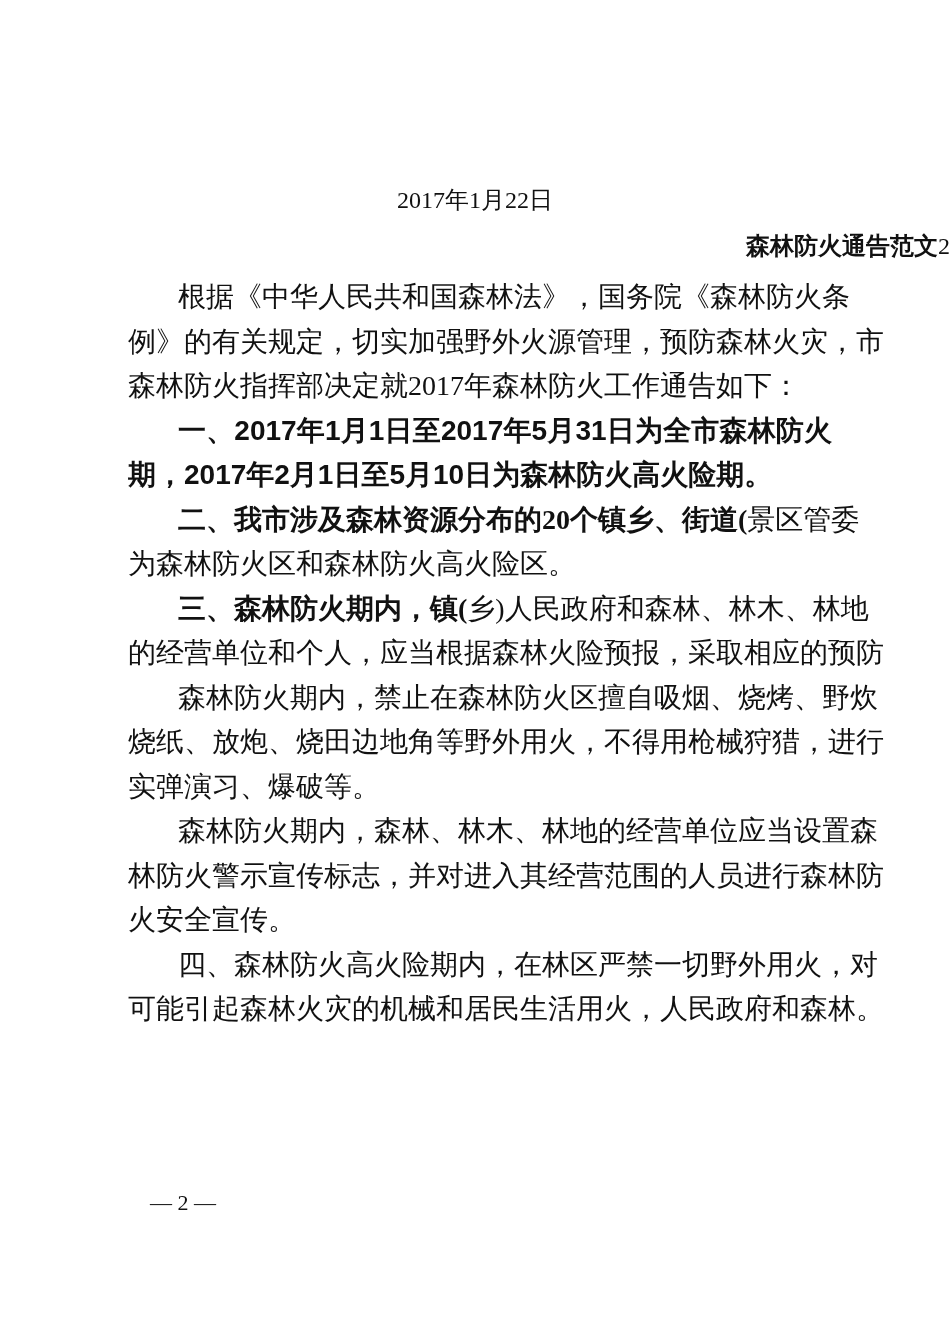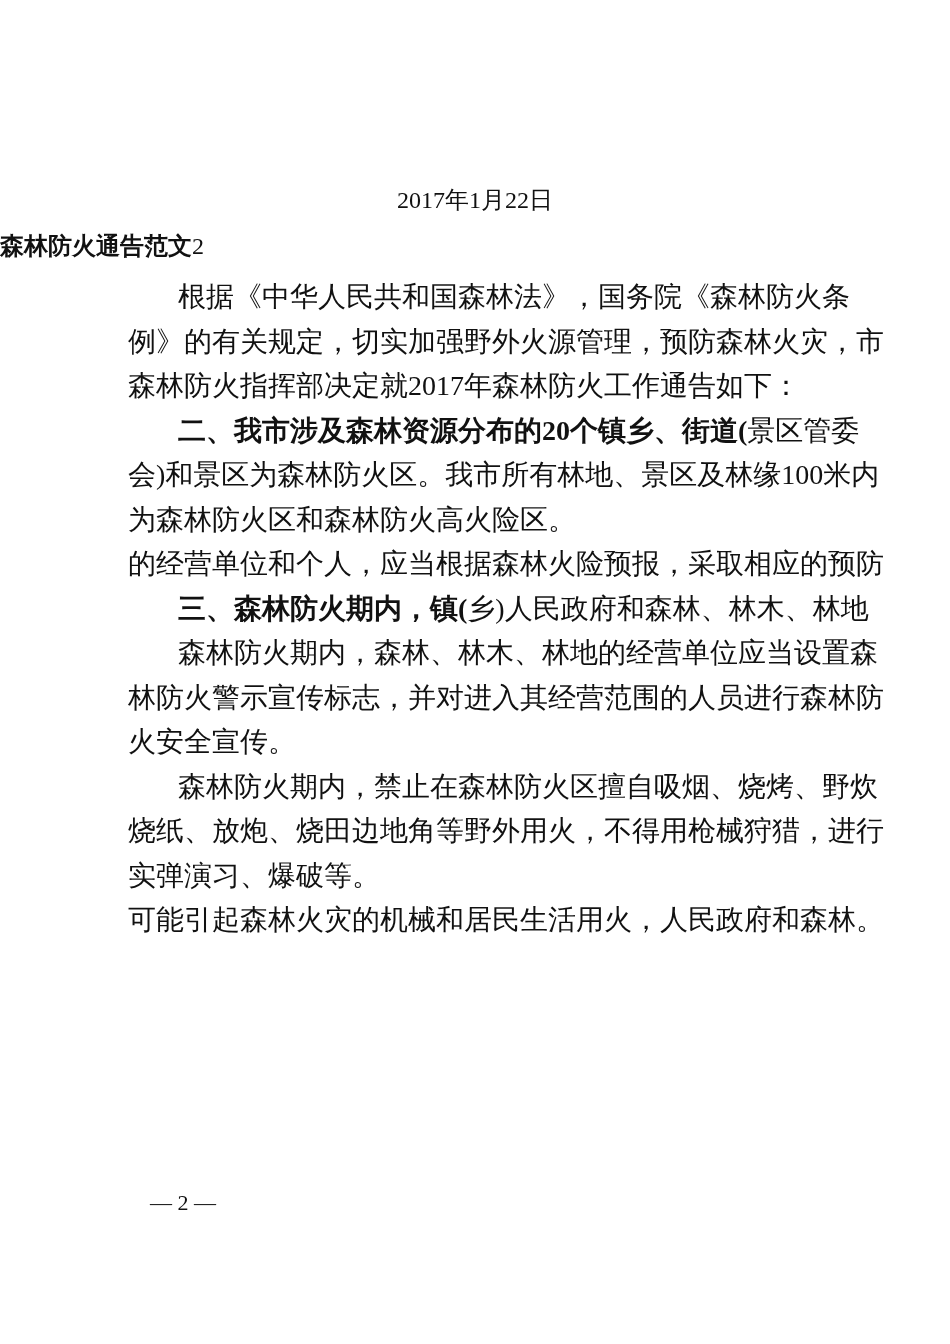--- a/index.html
+++ b/index.html
@@ -1,20 +1,20 @@
 <!DOCTYPE html>
 <html><head>
 <meta charset="utf-8">
 <style>
   html, body { margin: 0; padding: 0; background: #ffffff; }
   body { width: 950px; height: 1344px; position: relative; overflow: hidden; color: #111; }
   .page { position: absolute; left: 0; top: 0; width: 950px; height: 1344px; background: #fff; }
   .date { position: absolute; top: 184px; left: 0; width: 950px; text-align: center;
           font-family: Liberation Serif, serif; font-size: 24px; letter-spacing: 0px; }
-  .title { position: absolute; top: 230px; left: 0; width: 950px; text-align: left;
+  .title { position: absolute; top: 230px; left: 0; width: 950px; text-align: right;
            font-family: "Liberation Serif", "DejaVu Serif", serif; font-size: 24px; font-weight: bold; }
   .title .num { font-weight: normal; }
   .body { position: absolute; left: 128px; width: 704px; top: 275px;
           font-family: "Liberation Serif", "DejaVu Serif", serif; font-size: 28px; }
   .line { height: 44.5px; line-height: 44.5px; white-space: nowrap; overflow: visible;
           text-align: justify; text-align-last: justify; }
   .line.last { text-align-last: left; }
   .line.first { padding-left: 50px; }
   .bold { font-family: Liberation Serif, serif; font-weight: bold; }
   .strong-para .line { font-family: "Liberation Sans", "DejaVu Sans", sans-serif; font-weight: bold; }
@@ -32,43 +32,47 @@
   </div>
 
   <div class="body">
 
     <div class="para">
       <div class="line first">根据《中华人民共和国森林法》，国务院《森林防火条</div>
       <div class="line">例》的有关规定，切实加强野外火源管理，预防森林火灾，市</div>
       <div class="line last">森林防火指挥部决定就2017年森林防火工作通告如下：</div>
     </div>
 
+    <div class="para strong-para">
+      <div class="line first">一、2017年1月1日至2017年5月31日为全市森林防火</div>
+      <div class="line last">期，2017年2月1日至5月10日为森林防火高火险期。</div>
+    </div>
 
     <div class="para">
       <div class="line first"><span class="bold">二、我市涉及森林资源分布的20个镇乡、街道(</span><span>景区管委</span></div>
-      <div class="line">会)和景区为森林防火区。我市所有林地、景区及林缘100米内</div>
       <div class="line last">为森林防火区和森林防火高火险区。</div>
     </div>
 
     <div class="para">
+      <div class="line first"><span class="bold">三、森林防火期内，镇(</span><span>乡)人民政府和森林、林木、林地</span></div>
       <div class="line">的经营单位和个人，应当根据森林火险预报，采取相应的预防</div>
-      <div class="line first"><span class="bold">三、森林防火期内，镇(</span><span>乡)人民政府和森林、林木、林地</span></div>
+    </div>
+
+    <div class="para">
+      <div class="line first">森林防火期内，禁止在森林防火区擅自吸烟、烧烤、野炊</div>
+      <div class="line">烧纸、放炮、烧田边地角等野外用火，不得用枪械狩猎，进行</div>
+      <div class="line last">实弹演习、爆破等。</div>
     </div>
 
     <div class="para">
       <div class="line first">森林防火期内，森林、林木、林地的经营单位应当设置森</div>
       <div class="line">林防火警示宣传标志，并对进入其经营范围的人员进行森林防</div>
       <div class="line last">火安全宣传。</div>
     </div>
 
     <div class="para">
-      <div class="line first">森林防火期内，禁止在森林防火区擅自吸烟、烧烤、野炊</div>
-      <div class="line">烧纸、放炮、烧田边地角等野外用火，不得用枪械狩猎，进行</div>
-      <div class="line last">实弹演习、爆破等。</div>
-    </div>
-
-    <div class="para">
+      <div class="line first mid">四、森林防火高火险期内，在林区严禁一切野外用火，对</div>
       <div class="line last mid">可能引起森林火灾的机械和居民生活用火，人民政府和森林。</div>
     </div>
   </div>
 
   <div class="footer">— 2 —</div>
 </div>
 
 </body></html>

